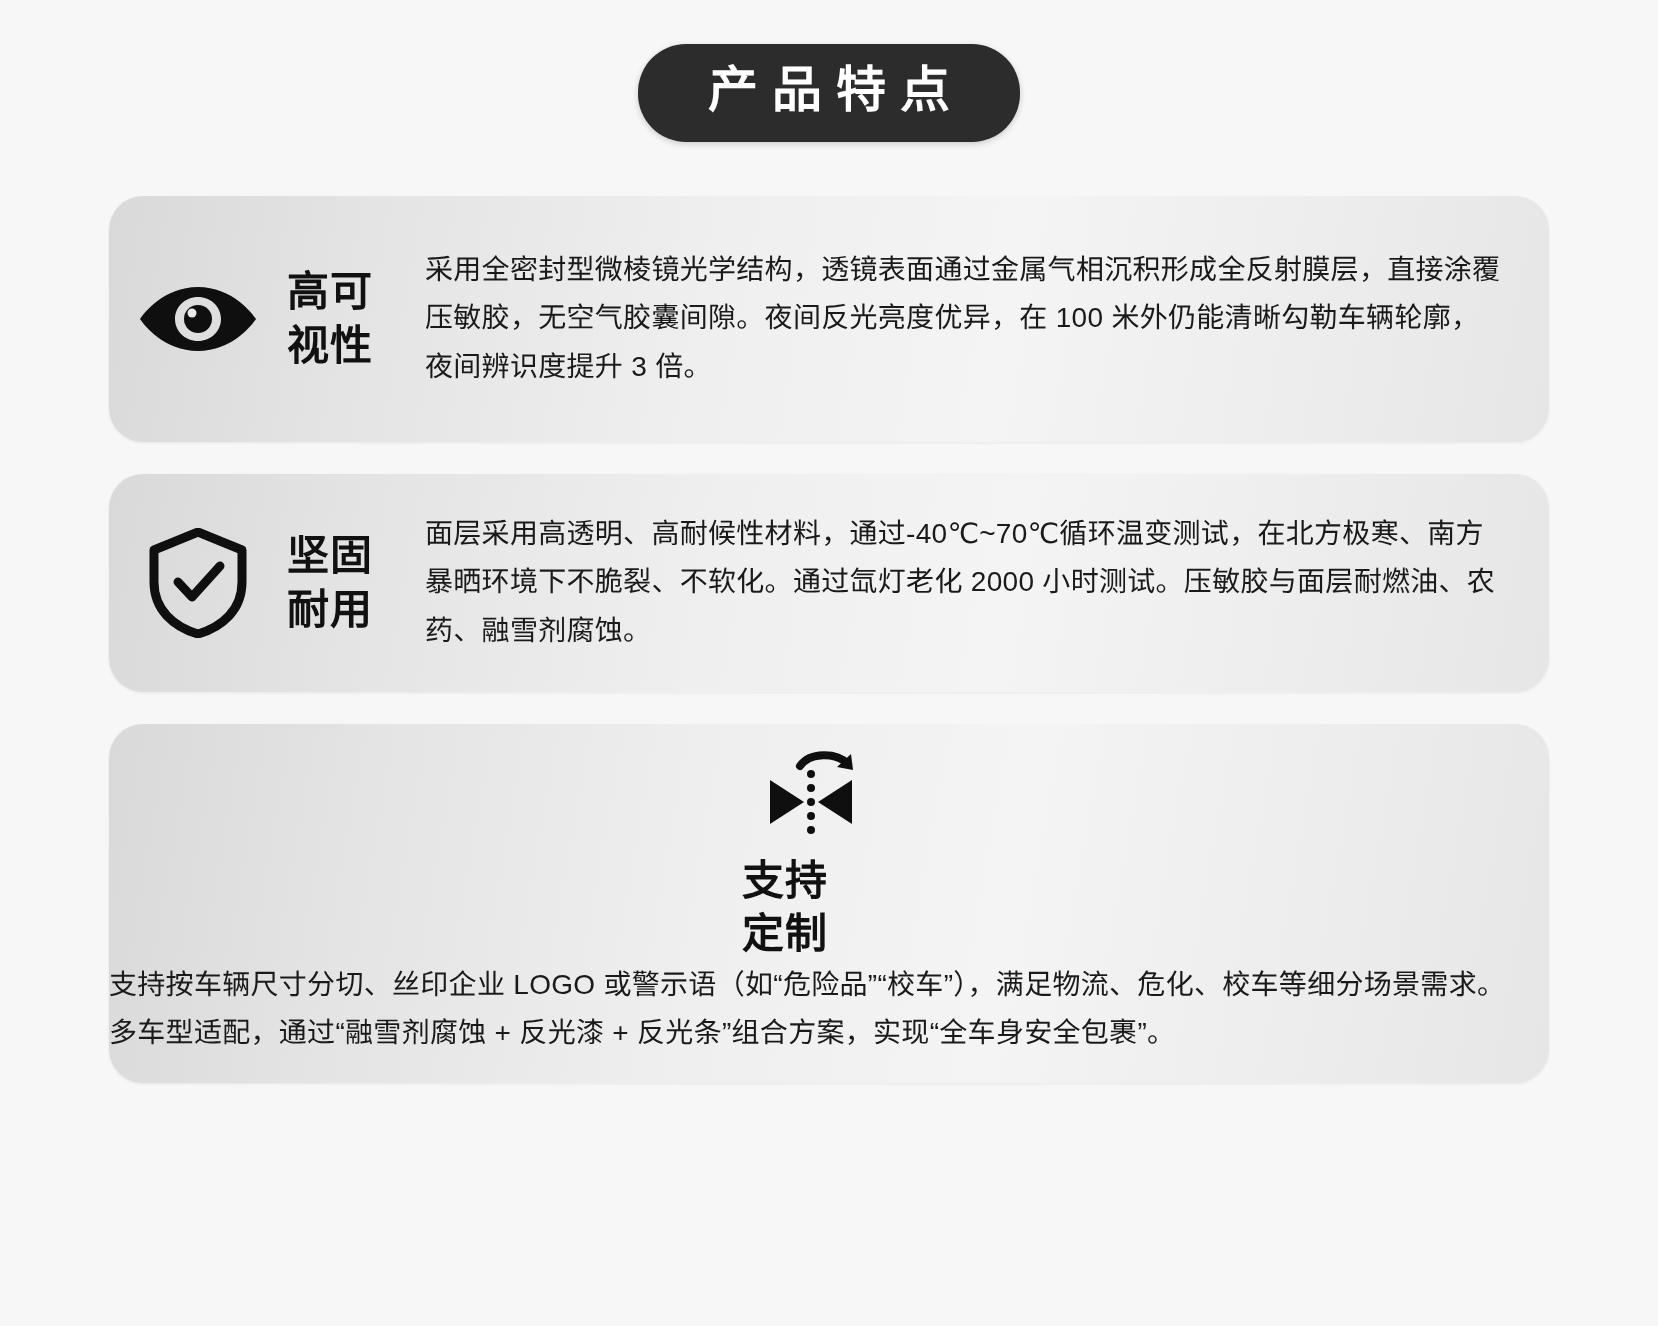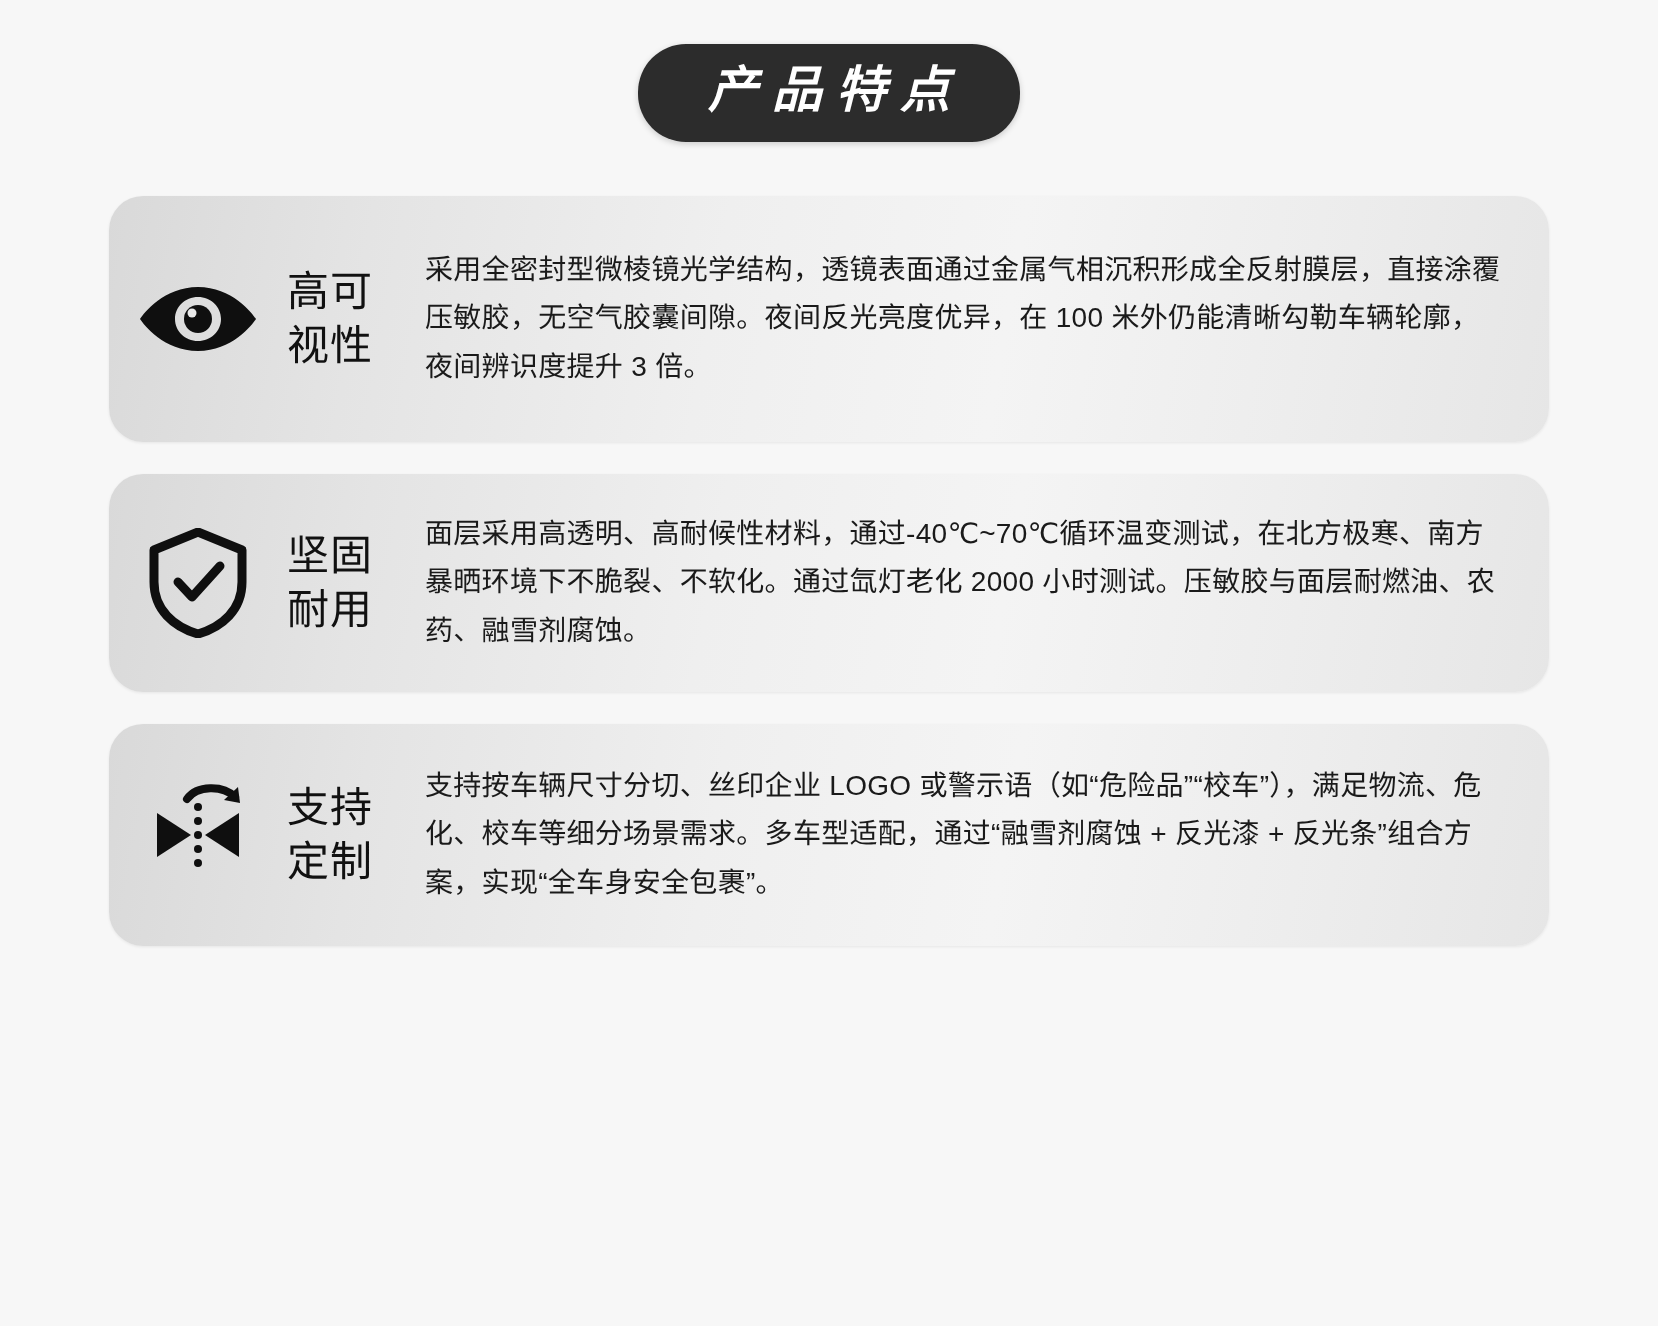--- a/index.html
+++ b/index.html
@@ -33,21 +33,20 @@
     background: #2c2c2c;
     color: #ffffff;
     border-radius: 48px;
     padding: 18px 56px 22px;
     font-size: 50px;
     font-weight: 700;
     letter-spacing: 14px;
     text-indent: 14px;
     line-height: 1.15;
     box-shadow: 0 2px 6px rgba(0,0,0,0.18);
-    font-style: italic;
   }
 
   
   .cards {
     margin: 54px auto 0;
     width: 1440px;
     display: flex;
     flex-direction: column;
     gap: 32px;
   }
@@ -57,38 +56,38 @@
     align-items: center;
     border-radius: 34px;
     background: linear-gradient(100deg, #d9d9d9 0%, #e4e4e4 18%, #efefef 42%, #f4f4f4 62%, #ededed 82%, #e6e6e6 100%);
     box-shadow: 0 1px 3px rgba(0,0,0,0.07);
     padding: 26px 36px 26px 0;
     box-sizing: border-box;
   }
   .card-1 { min-height: 246px; }
   .card-2 { min-height: 218px; }
   .card-3 { min-height: 218px; }
-  .card-4 { min-height: 222px; }
+  .card-4 { min-height: 222px; flex-direction: column; }
 
   .icon-box {
     width: 178px;
     min-width: 178px;
     display: flex;
     align-items: center;
     justify-content: center;
   }
   .icon-box svg {
     display: block;
   }
 
   .label {
     width: 112px;
     min-width: 112px;
     font-size: 42px;
-    font-weight: 400;
+    font-weight: 700;
     line-height: 1.28;
     color: #111;
     letter-spacing: 1px;
     margin-right: 26px;
     white-space: pre-line;
   }
 
   .desc {
     flex: 1;
     font-size: 28px;

